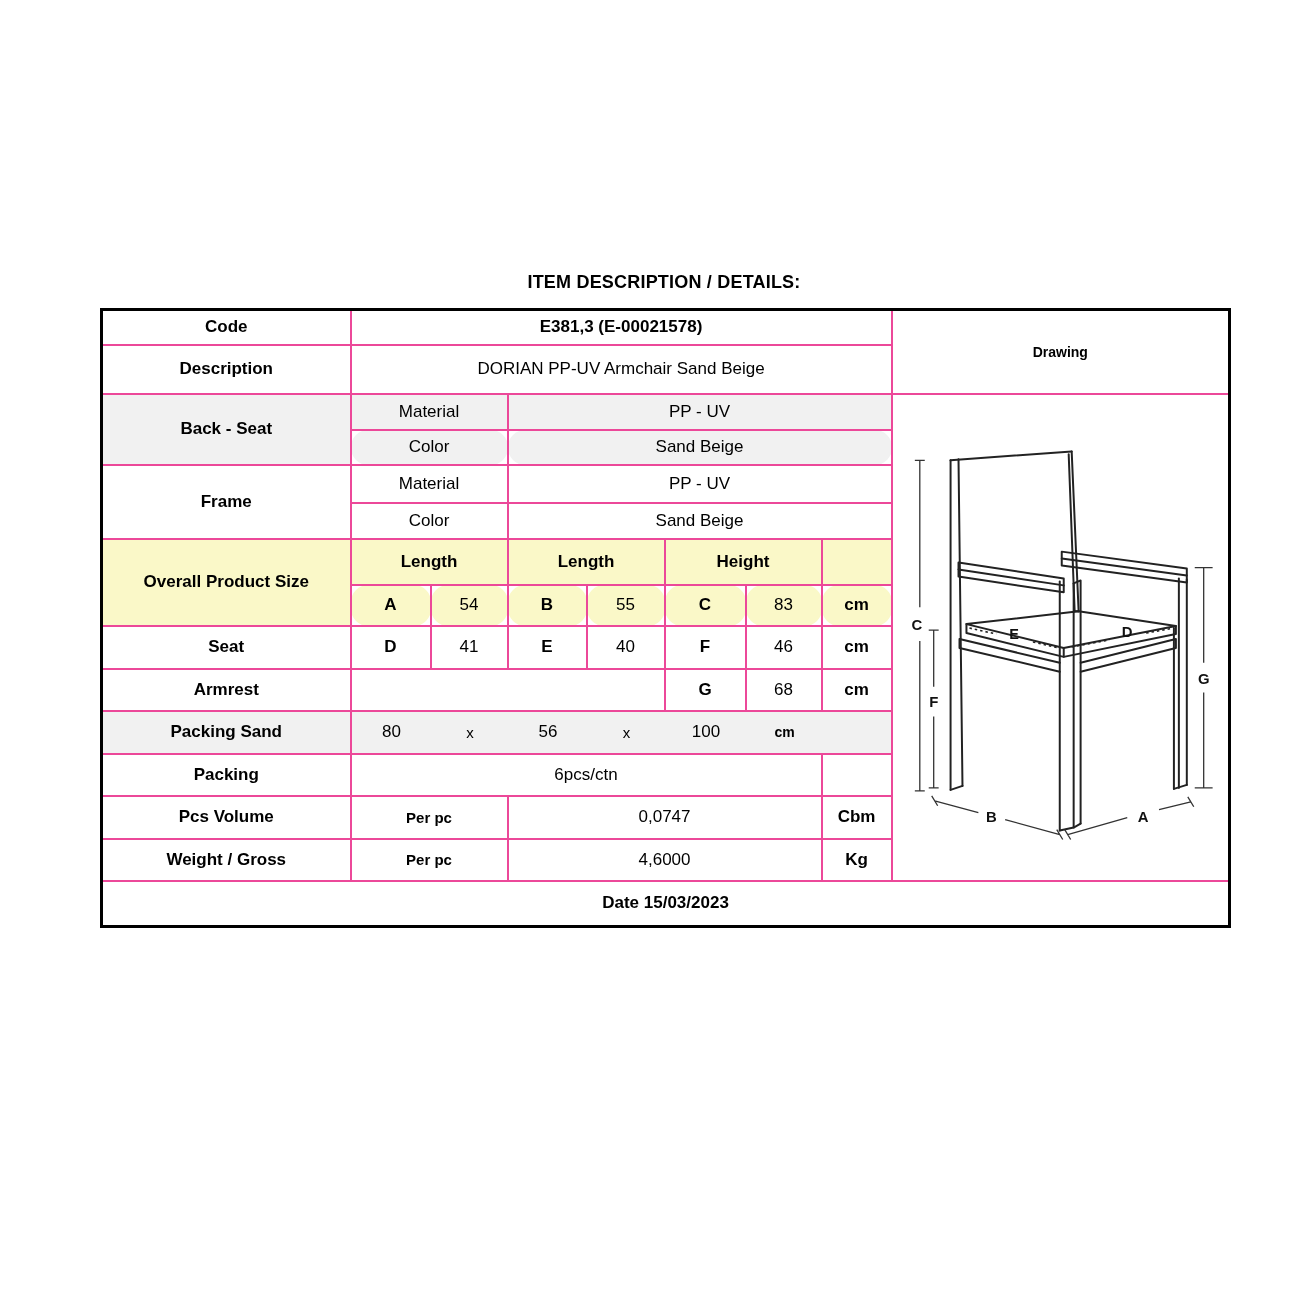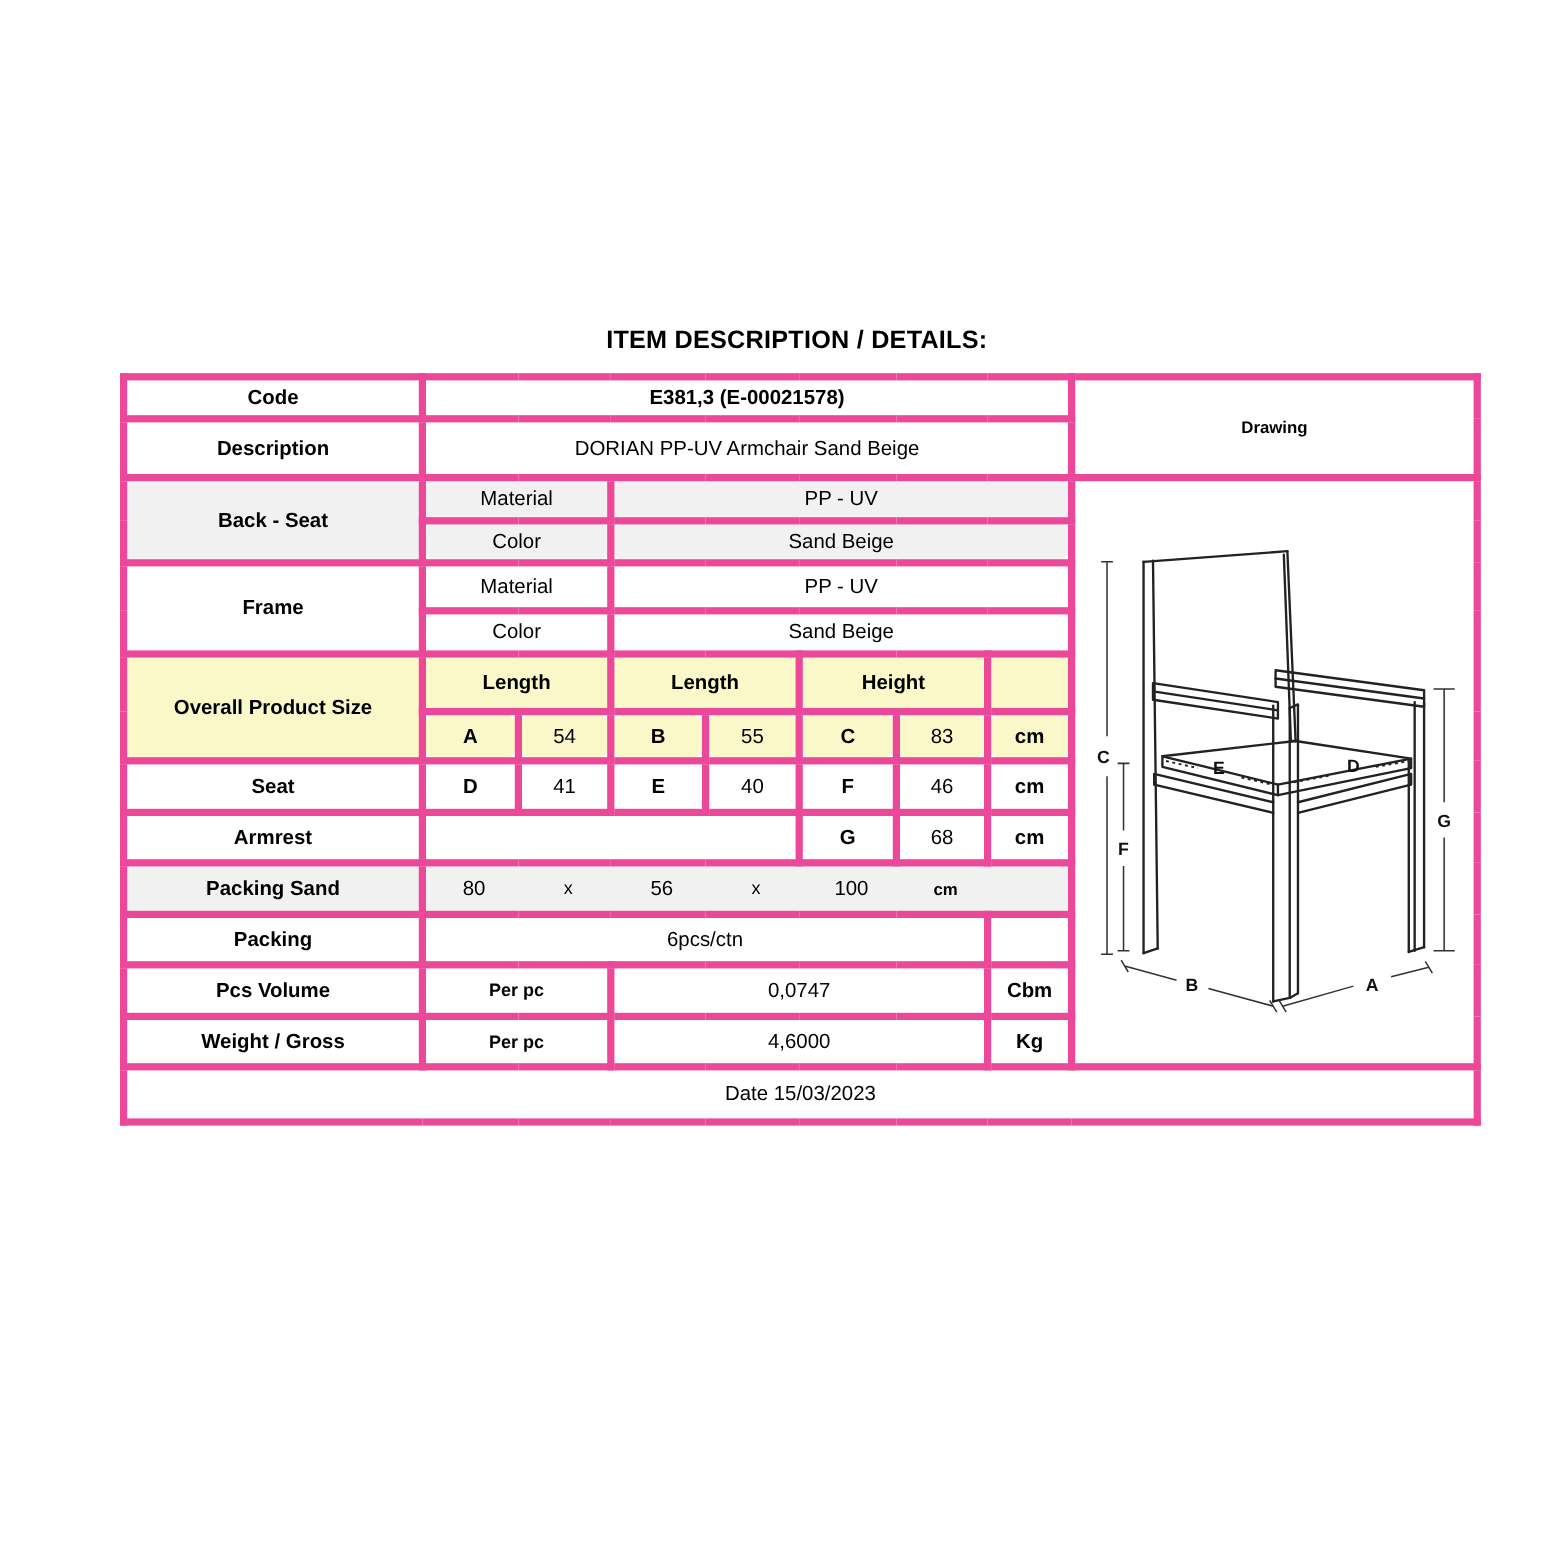--- a/index.html
+++ b/index.html
@@ -3,29 +3,29 @@
 <meta charset="utf-8">
 <style>
   html,body{margin:0;padding:0;}
   body{
     width:1300px;height:1300px;background:#ffffff;
     font-family:"Liberation Sans",sans-serif;color:#000;
     position:relative;overflow:hidden;
   }
   .sheet{position:absolute;left:100px;top:272px;width:1128px;}
   .title{
-    text-align:center;font-size:21px;font-weight:bold;
+    text-align:center;font-size:18px;font-weight:bold;
     letter-spacing:0.2px;margin-bottom:15px;
   }
   table.spec{
     border-collapse:collapse;table-layout:fixed;
     width:1128px;border:3px solid #000;
   }
   table.spec td{
-    border:6px solid #ec4899;padding:0;overflow:hidden;
+    border:2px solid #ec4899;padding:0;overflow:hidden;
     font-size:17px;vertical-align:middle;text-align:center;
   }
   td.lbl{text-align:left;padding-left:6px;font-weight:bold;font-size:18px;}
   td.lbl-sm{text-align:left;padding-left:6px;font-weight:bold;font-size:14px;}
   td.plain{text-align:left;padding-left:5px;font-weight:normal;font-size:17px;}
   td.bold{font-weight:bold;}
   td.unit{font-weight:bold;font-size:14px;text-align:left;padding-left:3px;}
   td.unit-md{font-weight:bold;font-size:15px;text-align:left;padding-left:4px;}
   td.gray{background:#f1f1f1;}
   td.yellow{background:#faf8c8;}
@@ -33,21 +33,21 @@
   td.tt-thin{border-top-width:1px;border-radius:17px;}
   td.drawing-cell{vertical-align:top;background:#fff;}
   .pack-flex{display:flex;align-items:center;height:100%;}
   .pack-flex span{display:block;text-align:center;font-size:17px;}
   .pack-flex .pv1{width:80px;}
   .pack-flex .px1{width:77px;font-size:15px;}
   .pack-flex .pv2{width:79px;}
   .pack-flex .px2{width:78px;font-size:15px;}
   .pack-flex .pv3{width:81px;}
   .pack-flex .pu{width:76px;font-weight:bold;font-size:14px;}
-  .date-cell{font-weight:normal;font-size:15px;}
+  .date-cell{font-weight:bold;font-size:15px;}
   svg.chair{display:block;width:100%;height:485px;}
   svg.chair text{
     font-family:"Liberation Sans",sans-serif;
     font-weight:bold;font-size:15px;fill:#111;text-anchor:middle;
   }
 </style>
 </head>
 <body>
 
 <div class="sheet">

